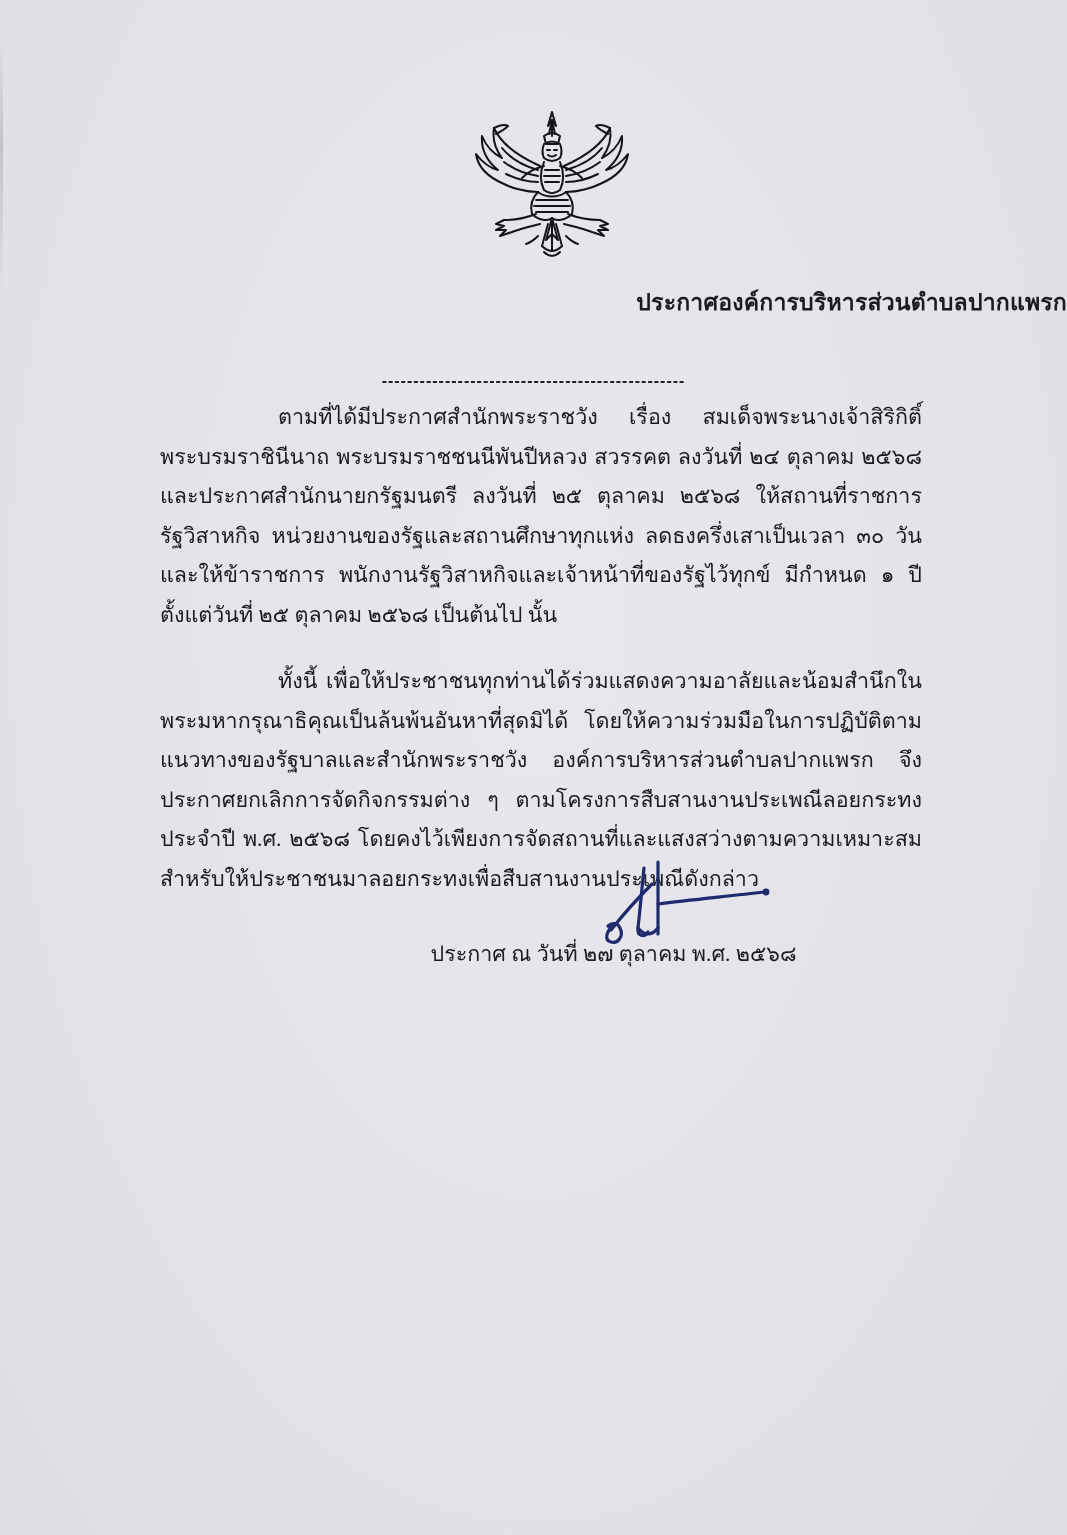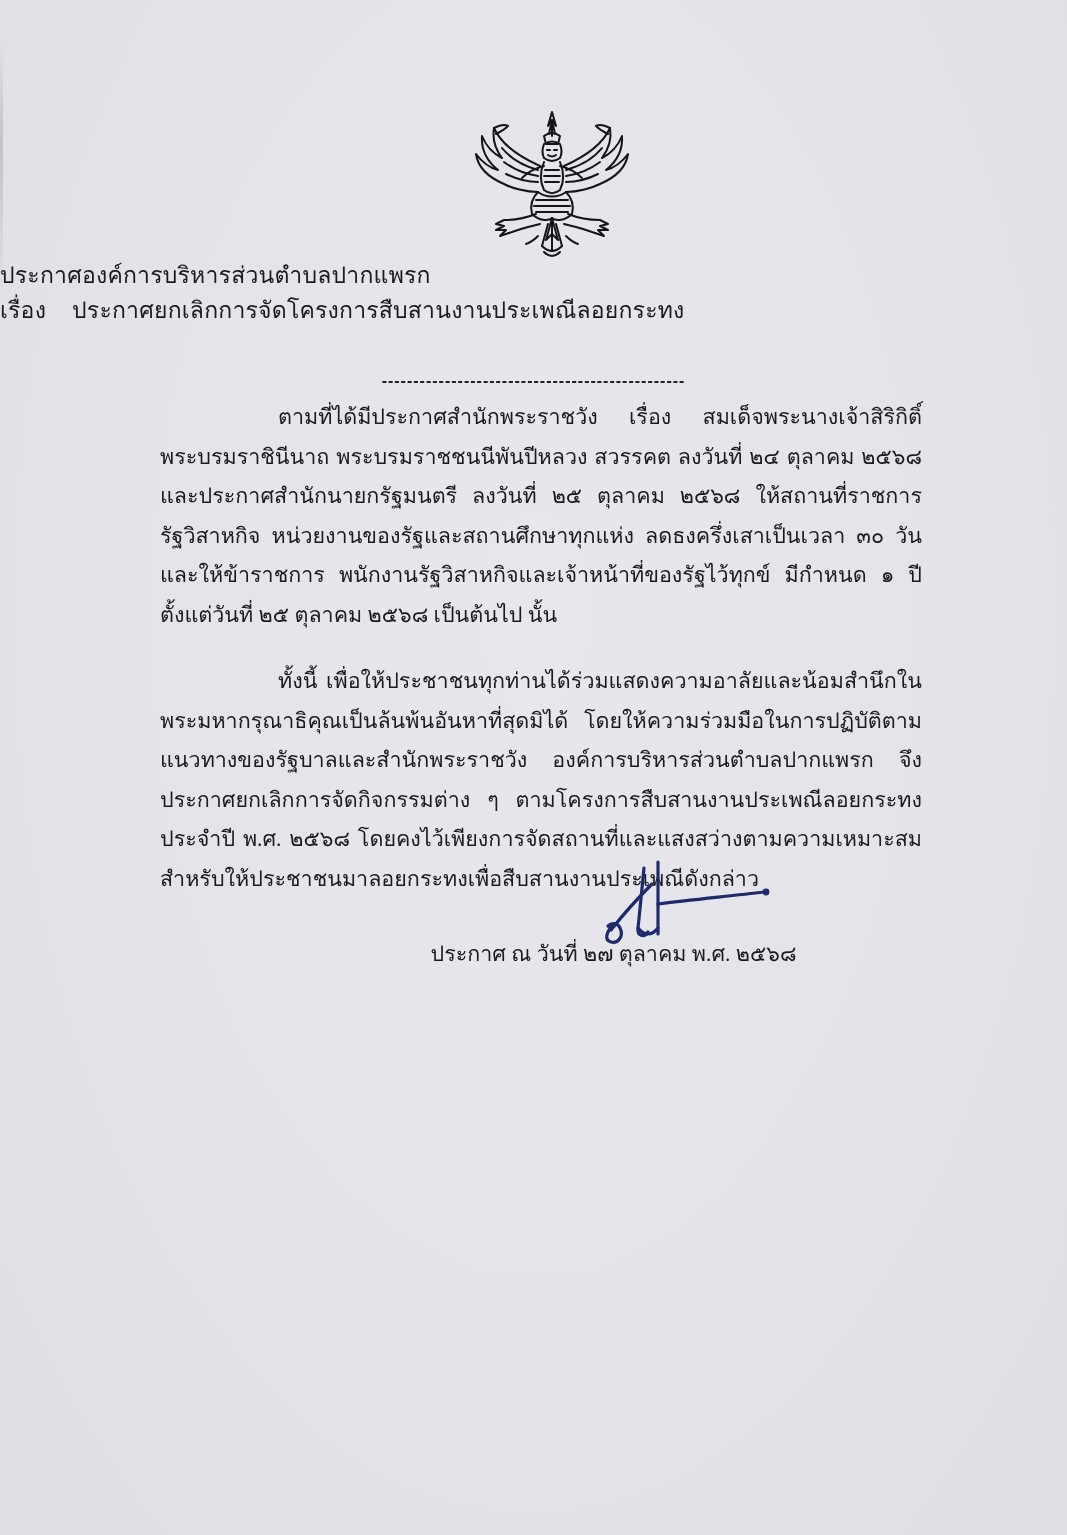--- a/index.html
+++ b/index.html
@@ -17,22 +17,22 @@
   .scan-edge-left{
     position:absolute;left:0;top:40px;width:3px;height:260px;
     background:linear-gradient(to bottom,transparent,#9aa0a6 40%,transparent);
     opacity:.45;
   }
   .emblem{
     position:absolute;top:106px;left:452px;width:200px;height:162px;
   }
   .emblem svg{width:100%;height:100%;}
   .header{
-    position:absolute;top:258px;left:0;width:100%;
-    text-align:left;font-weight:normal;font-size:23px;line-height:35px;
+    position:absolute;top:285px;left:0;width:100%;
+    text-align:right;font-weight:bold;font-size:23px;line-height:35px;
     letter-spacing:.2px;
   }
   .header .subject-label{margin-right:26px;}
   .divider-line{
     position:absolute;top:372px;left:0;width:100%;text-align:center;
     font-weight:bold;font-size:16px;letter-spacing:1px;color:#222;
   }
   .content{
     position:absolute;left:160px;top:398px;width:762px;
     font-size:21.5px;line-height:39.5px;text-align:justify;font-family:Liberation Serif, serif;
@@ -92,23 +92,20 @@
 
       <path class="ink" d="M84 108 C74 112 62 114 52 114 L44 118 L52 120 L44 124 L54 124 L48 130 L60 126 C70 122 80 120 88 118"></path>
       <path class="ink" d="M116 108 C126 112 138 114 148 114 L156 118 L148 120 L156 124 L146 124 L152 130 L140 126 C130 122 120 120 112 118"></path>
 
       <path class="ink" d="M86 130 Q80 136 74 138 M114 130 Q120 136 126 138"></path>
     </svg>
   </div>
 
   <div class="header">
     <div>ประกาศองค์การบริหารส่วนตำบลปากแพรก</div>
-    <div>
-      <span class="subject-label">เรื่อง</span><span>ประกาศยกเลิกการจัดโครงการสืบสานงานประเพณีลอยกระทง</span>
-    </div>
   </div>
 
   <div class="divider-line">------------------------------------------------</div>
 
   <div class="content">
     <p>ตามที่ได้มีประกาศสำนักพระราชวัง เรื่อง สมเด็จพระนางเจ้าสิริกิติ์ พระบรมราชินีนาถ พระบรมราชชนนีพันปีหลวง สวรรคต ลงวันที่ ๒๔ ตุลาคม ๒๕๖๘ และประกาศสำนักนายกรัฐมนตรี ลงวันที่ ๒๕ ตุลาคม ๒๕๖๘ ให้สถานที่ราชการ รัฐวิสาหกิจ หน่วยงานของรัฐและสถานศึกษาทุกแห่ง ลดธงครึ่งเสาเป็นเวลา ๓๐ วันและให้ข้าราชการ พนักงานรัฐวิสาหกิจและเจ้าหน้าที่ของรัฐไว้ทุกข์ มีกำหนด ๑ ปี ตั้งแต่วันที่ ๒๕ ตุลาคม ๒๕๖๘ เป็นต้นไป นั้น</p>
     <p>ทั้งนี้ เพื่อให้ประชาชนทุกท่านได้ร่วมแสดงความอาลัยและน้อมสำนึกในพระมหากรุณาธิคุณเป็นล้นพ้นอันหาที่สุดมิได้  โดยให้ความร่วมมือในการปฏิบัติตามแนวทางของรัฐบาลและสำนักพระราชวัง องค์การบริหารส่วนตำบลปากแพรก  จึงประกาศยกเลิกการจัดกิจกรรมต่าง ๆ ตามโครงการสืบสานงานประเพณีลอยกระทง ประจำปี พ.ศ. ๒๕๖๘ โดยคงไว้เพียงการจัดสถานที่และแสงสว่างตามความเหมาะสมสำหรับให้ประชาชนมาลอยกระทงเพื่อสืบสานงานประเพณีดังกล่าว</p>
     <div class="date-line">ประกาศ  ณ  วันที่ ๒๗ ตุลาคม พ.ศ. ๒๕๖๘</div>
   </div>
 

